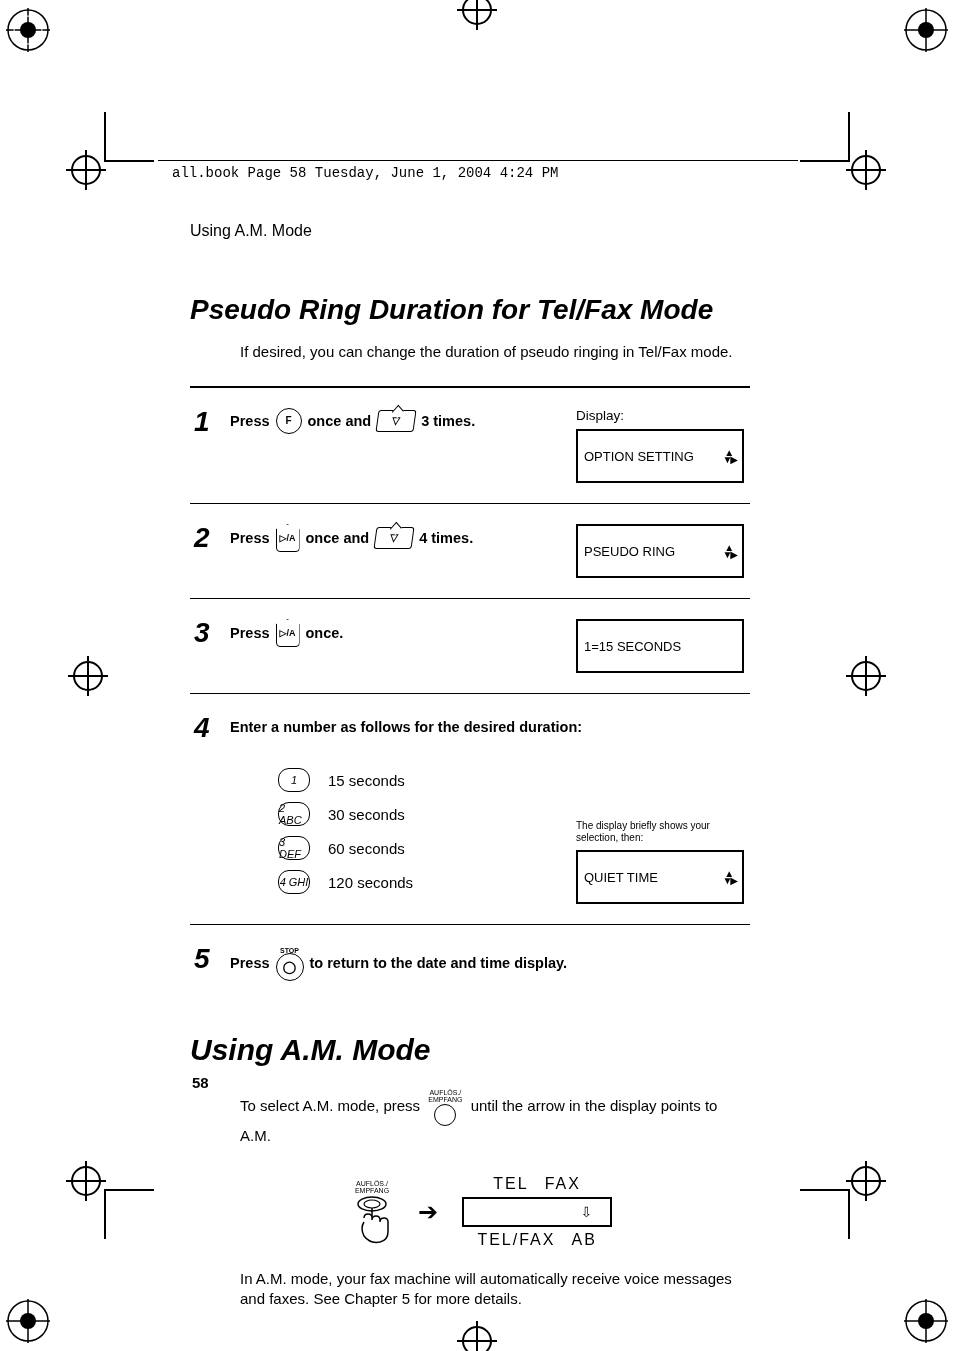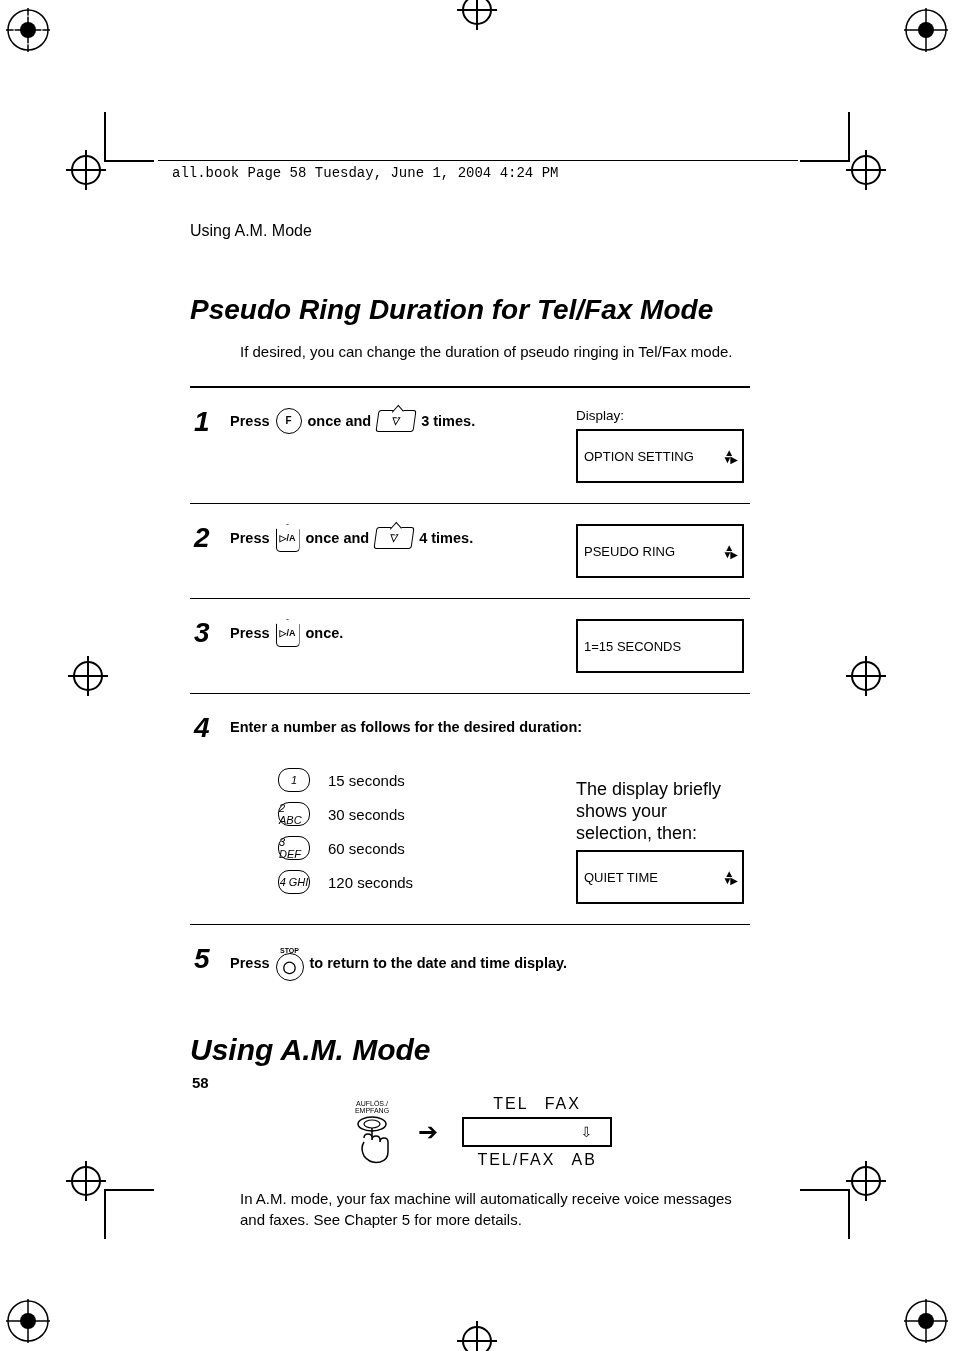--- a/index.html
+++ b/index.html
@@ -285,21 +285,21 @@
               <div class="optrow">
                 <span class="key-num">3 DEF</span>
                 <span>60 seconds</span>
               </div>
               <div class="optrow">
                 <span class="key-num">4 GHI</span>
                 <span>120 seconds</span>
               </div>
             </div>
             <div class="stepright">
-              <div class="rlabel" style="font-size:18px; line-height:1.2;">The display briefly shows your selection, then:</div>
+              <div class="rlabel" style="font-size:10px; line-height:1.2;">The display briefly shows your selection, then:</div>
               <div class="dispbox">
                 <span>QUIET TIME</span>
                 <span class="arrows2"></span>
               </div>
             </div>
           </div>
         </div>
       </div>
 
       <div class="steprow last">
@@ -315,20 +315,29 @@
               <span class="nb">to return to the date and time display.</span>
             </div>
           </div>
         </div>
       </div>
 
     </div>
 
     <div class="h1">Using A.M. Mode</div>
 
+    <div class="body15">
+      <span>To select A.M. mode, press</span>
+      <span class="inline-flex stack" style="margin:0 4px;">
+        <span class="tiny-label" style="white-space:pre;">AUFLÖS./
+EMPFANG</span>
+        <span class="key-ring" style="width:20px;height:20px;"></span>
+      </span>
+      <span>until the arrow in the display points to A.M.</span>
+    </div>
 
     <div class="mode-dg">
       <div class="mode-btn">
         <span class="tiny-label" style="white-space:pre;">AUFLÖS./
 EMPFANG</span>
         <div class="hand-press">
           <svg viewBox="0 0 44 50">
             <ellipse cx="22" cy="10" rx="14" ry="7" fill="none" stroke="#000" stroke-width="1.5"></ellipse>
             <ellipse cx="22" cy="10" rx="8" ry="4" fill="none" stroke="#000" stroke-width="1.2"></ellipse>
             <path d="M22 14 v8" stroke="#000" stroke-width="1.5"></path>

